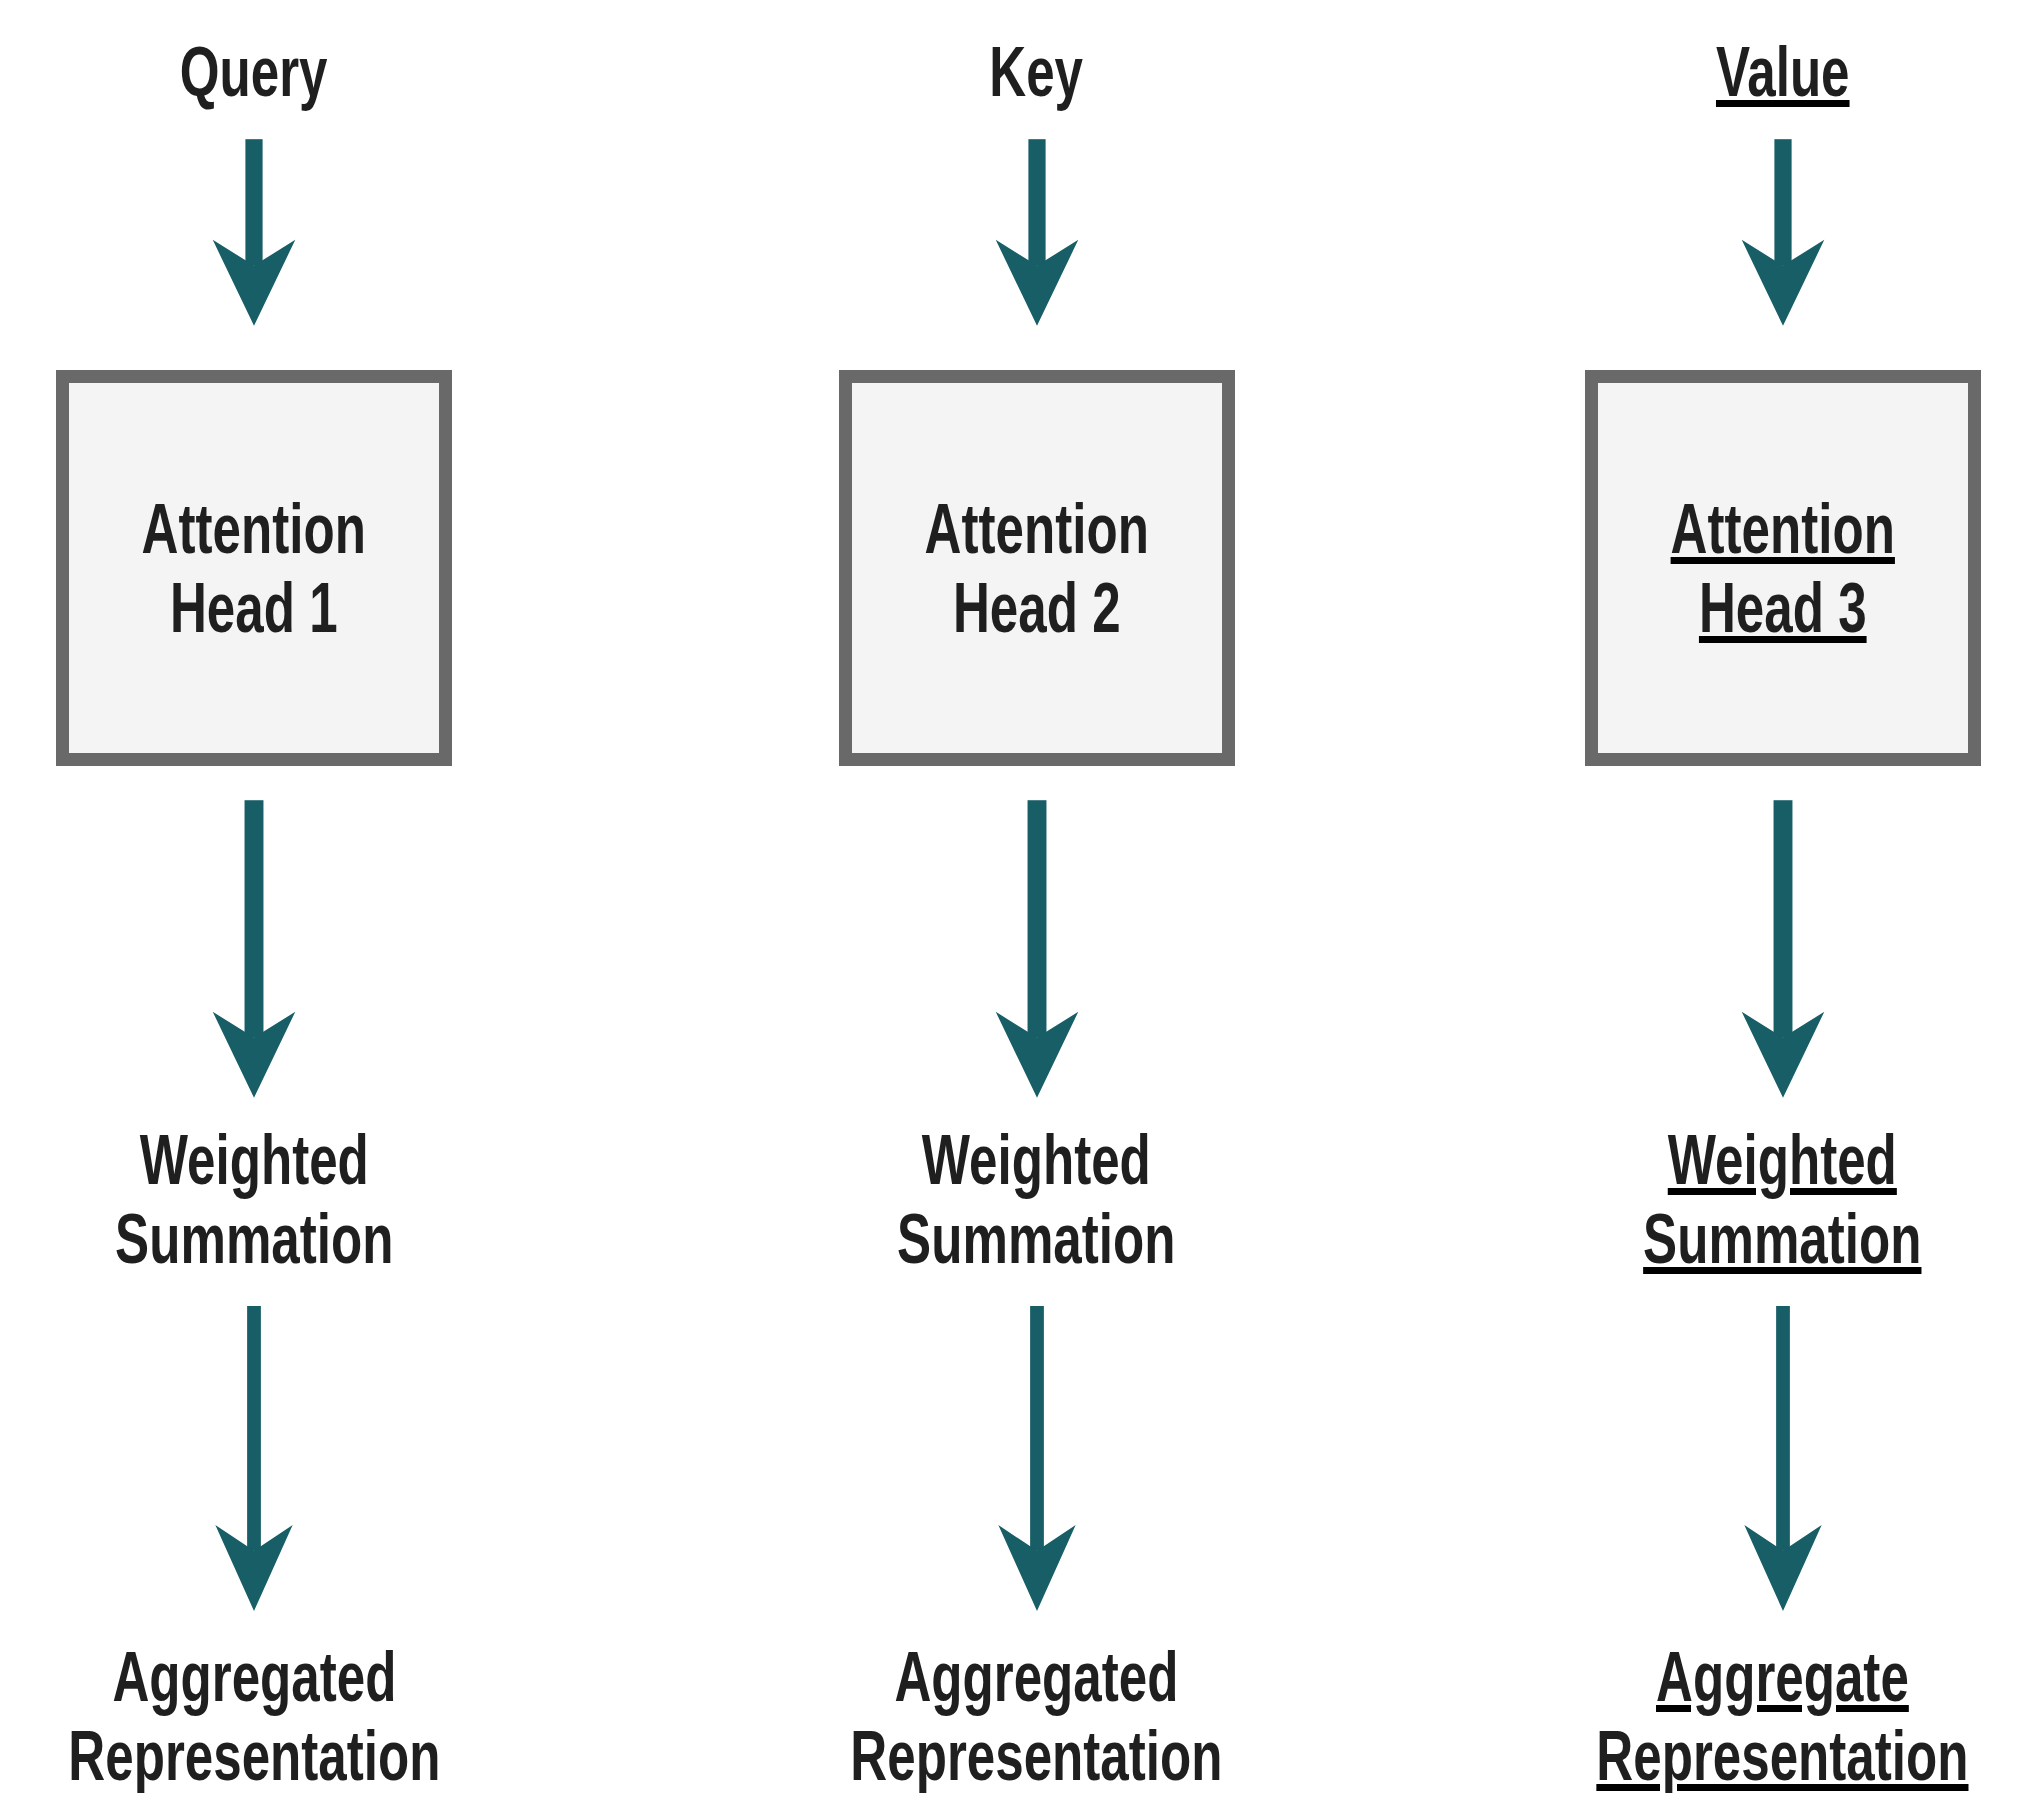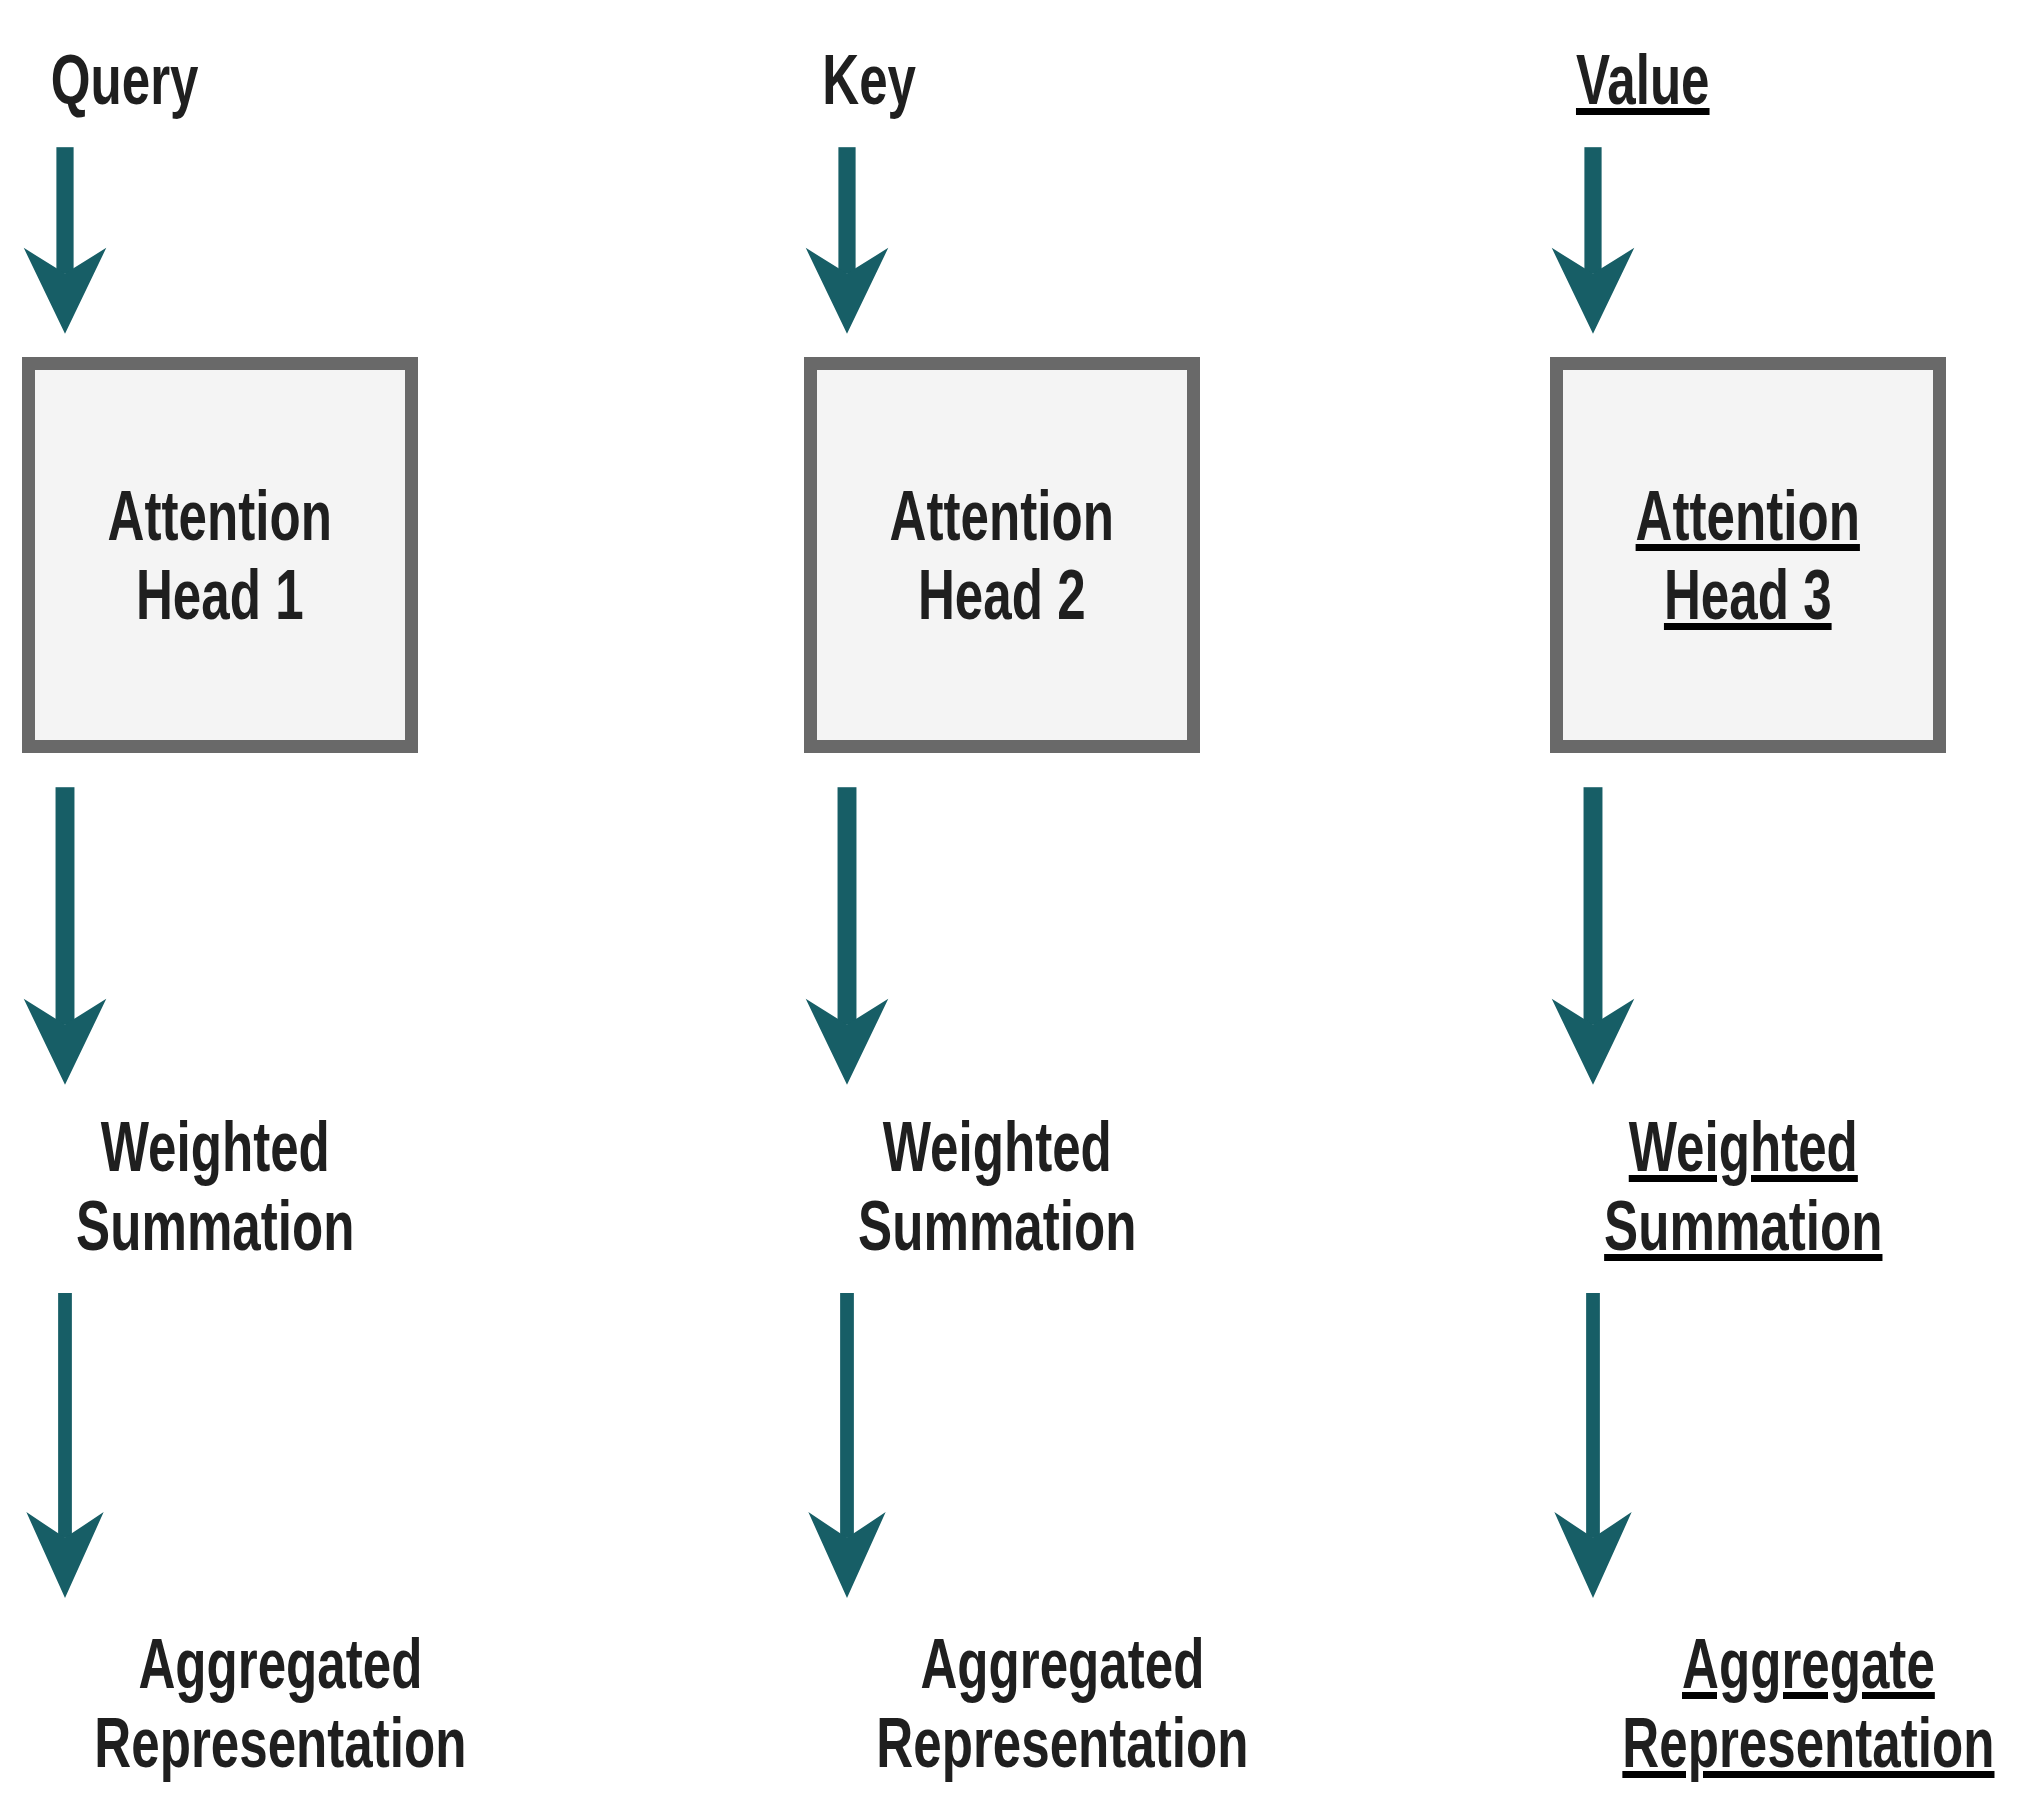--- a/index.html
+++ b/index.html
@@ -9,25 +9,25 @@
   }
   .canvas {
     position: relative;
     width: 2035px;
     height: 1794px;
     background: var(--bg, #ffffff);
     overflow: hidden;
   }
   .col {
     position: absolute;
-    top: 16px;
+    top: 8px;
     width: 465px;
     display: flex;
     flex-direction: column;
-    align-items: flex-start;
+    align-items: center;
   }
   .col-query { left: 21.5px; }
   .col-key   { left: 804px; }
   .col-value { left: 1550px; text-decoration: underline; }
 
   .txt {
     color: var(--text, #1f1f1f);
     font-weight: bold;
     font-size: 71px;
     line-height: 79px;
@@ -37,21 +37,21 @@
     transform-origin: 50% 50%;
   }
   .input-label  { margin-top: 24px; height: 79px; }
   .arrow        { display: block; flex: 0 0 auto; }
   .arrow-1      { margin-top: 28px; }
   .arrow-2      { margin-top: 34px; }
   .arrow-3      { margin-top: 28px; }
 
   .head-box {
     box-sizing: border-box;
-    margin-top: 23px;
+    margin-top: 44px;
     width: 396px;
     height: 396px;
     background: var(--boxfill, #f4f4f4);
     border: 13.8px solid var(--boxborder, #696969);
     display: flex;
     align-items: center;
     justify-content: center;
   }
   .process-label { margin-top: 21.5px; height: 158px; }
   .output-label  { margin-top: 26px; height: 158px; }

